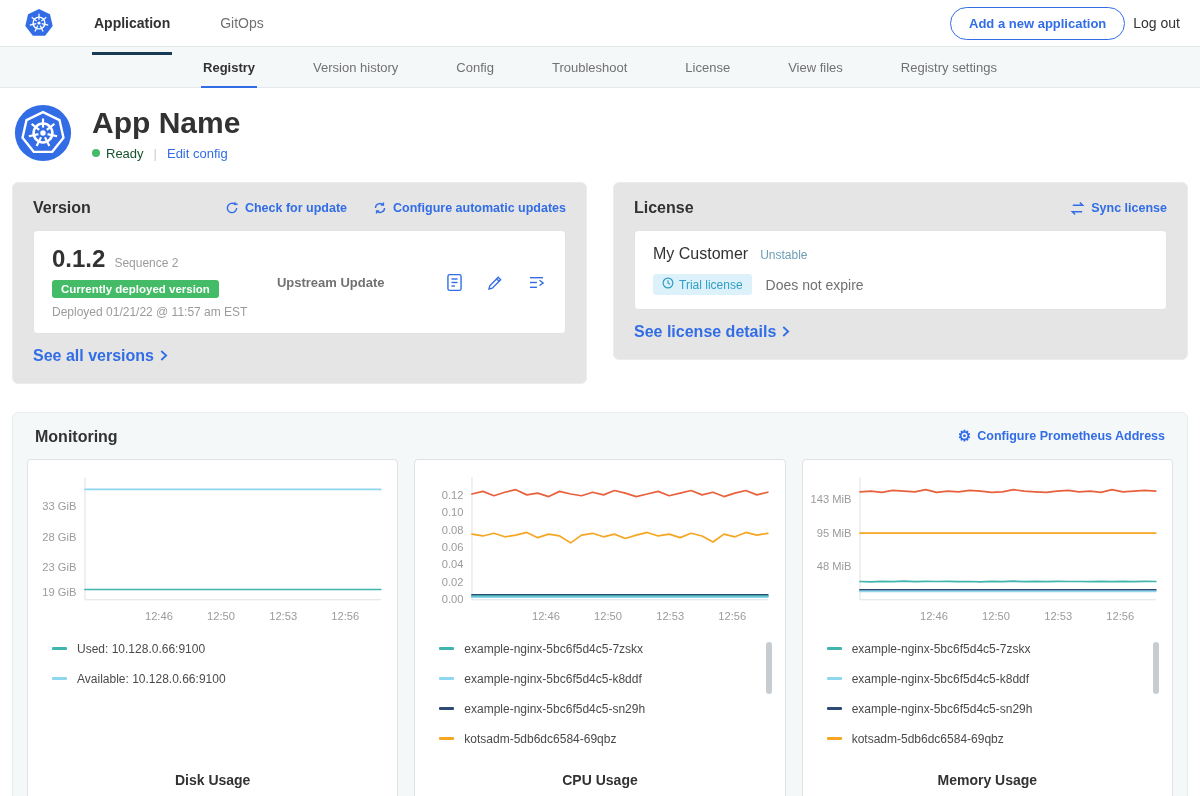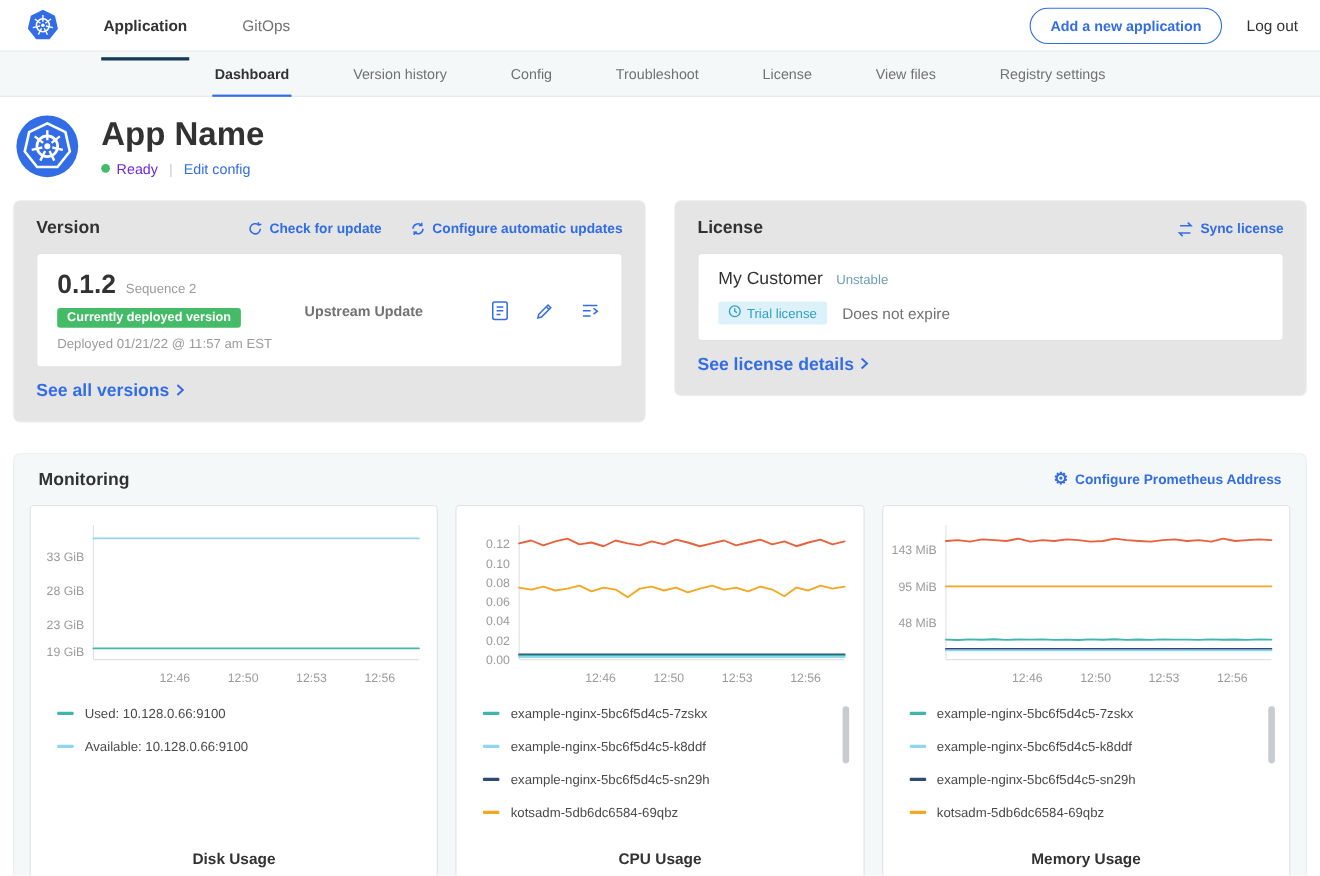--- a/index.html
+++ b/index.html
@@ -9,42 +9,42 @@
   
   .topnav { height:46px; display:flex; align-items:stretch; justify-content:space-between;
     padding:0 20px 0 24px; background:#fff; }
   .topnav-left { display:flex; align-items:center; }
   .brand-logo { width:30px; height:30px; margin-right:38px; display:flex; align-items:center; }
   .top-tab { display:flex; align-items:center; padding:0 2px; margin-right:46px;
     font-size:14px; color:#717171; position:relative; cursor:pointer; height:64px; }
   .top-tab.active { color:#323232; font-weight:bold; }
   .top-tab.active:after { content:""; position:absolute; left:0; right:0; bottom:0;
     height:3px; background:#173b56; }
-  .topnav-right { display:flex; align-items:center; gap:22px; }
+  .topnav-right { display:flex; align-items:center; gap:8px; }
   .btn-outline { background:#fff; border:1px solid #326de6; color:#326de6; font-weight:bold;
     font-size:13px; padding:8px 18px; border-radius:18px; cursor:pointer;
     font-family:inherit; }
   .logout { font-size:14px; color:#323232; cursor:pointer; }
 
   
   .subnav { height:42px; background:#f5f8f9; border-top:1px solid #e4e8ea;
     border-bottom:1px solid #e4e8ea; display:flex; justify-content:center; gap:54px; }
   .subnav-item { font-size:13px; color:#717171; display:flex; align-items:center;
     position:relative; cursor:pointer; padding:0 2px; }
   .subnav-item.active { color:#323232; font-weight:bold; }
   .subnav-item.active:after { content:""; position:absolute; left:0; right:0; bottom:-1px;
     height:2px; background:#326de6; }
 
   
   .app-header { display:flex; align-items:center; padding:16px 40px 18px 14px; }
   .app-logo { width:58px; height:58px; margin-right:20px; }
   .app-title { font-size:30px; font-weight:bold; color:#323232; line-height:1.1; }
   .status-row { display:flex; align-items:center; margin-top:7px; font-size:13px; }
   .dot { width:8px; height:8px; border-radius:50%; background:#44bb66; margin-right:6px; }
-  .status-text { color:#6d28d9; }
+  .status-text { color:#14532d; }
   .vdiv { color:#c6cdd1; margin:0 10px; }
   .link { color:#326de6; cursor:pointer; text-decoration:none; }
 
   
   .content { padding:0 12px; }
   .cards-row { display:flex; gap:26px; align-items:flex-start; margin-top:2px; }
   .card { background:#e5e5e5; border:1px solid #e9edee; border-radius:6px;
     padding:16px 20px 18px; flex:1; }
   .card-head { display:flex; align-items:center; justify-content:space-between; }
   .card-title { font-size:16px; font-weight:bold; }
@@ -118,21 +118,21 @@
     <div class="top-tab active">Application</div>
     <div class="top-tab">GitOps</div>
   </div>
   <div class="topnav-right">
     <button class="btn-outline">Add a new application</button>
     <span class="logout">Log out</span>
   </div>
 </header>
 
 <nav class="subnav">
-  <div class="subnav-item active">Dashboard</div>
+  <div class="subnav-item active">Registry</div>
   <div class="subnav-item">Version history</div>
   <div class="subnav-item">Config</div>
   <div class="subnav-item">Troubleshoot</div>
   <div class="subnav-item">License</div>
   <div class="subnav-item">View files</div>
   <div class="subnav-item">Registry settings</div>
 </nav>
 
 <section class="app-header">
   <div class="app-logo">

